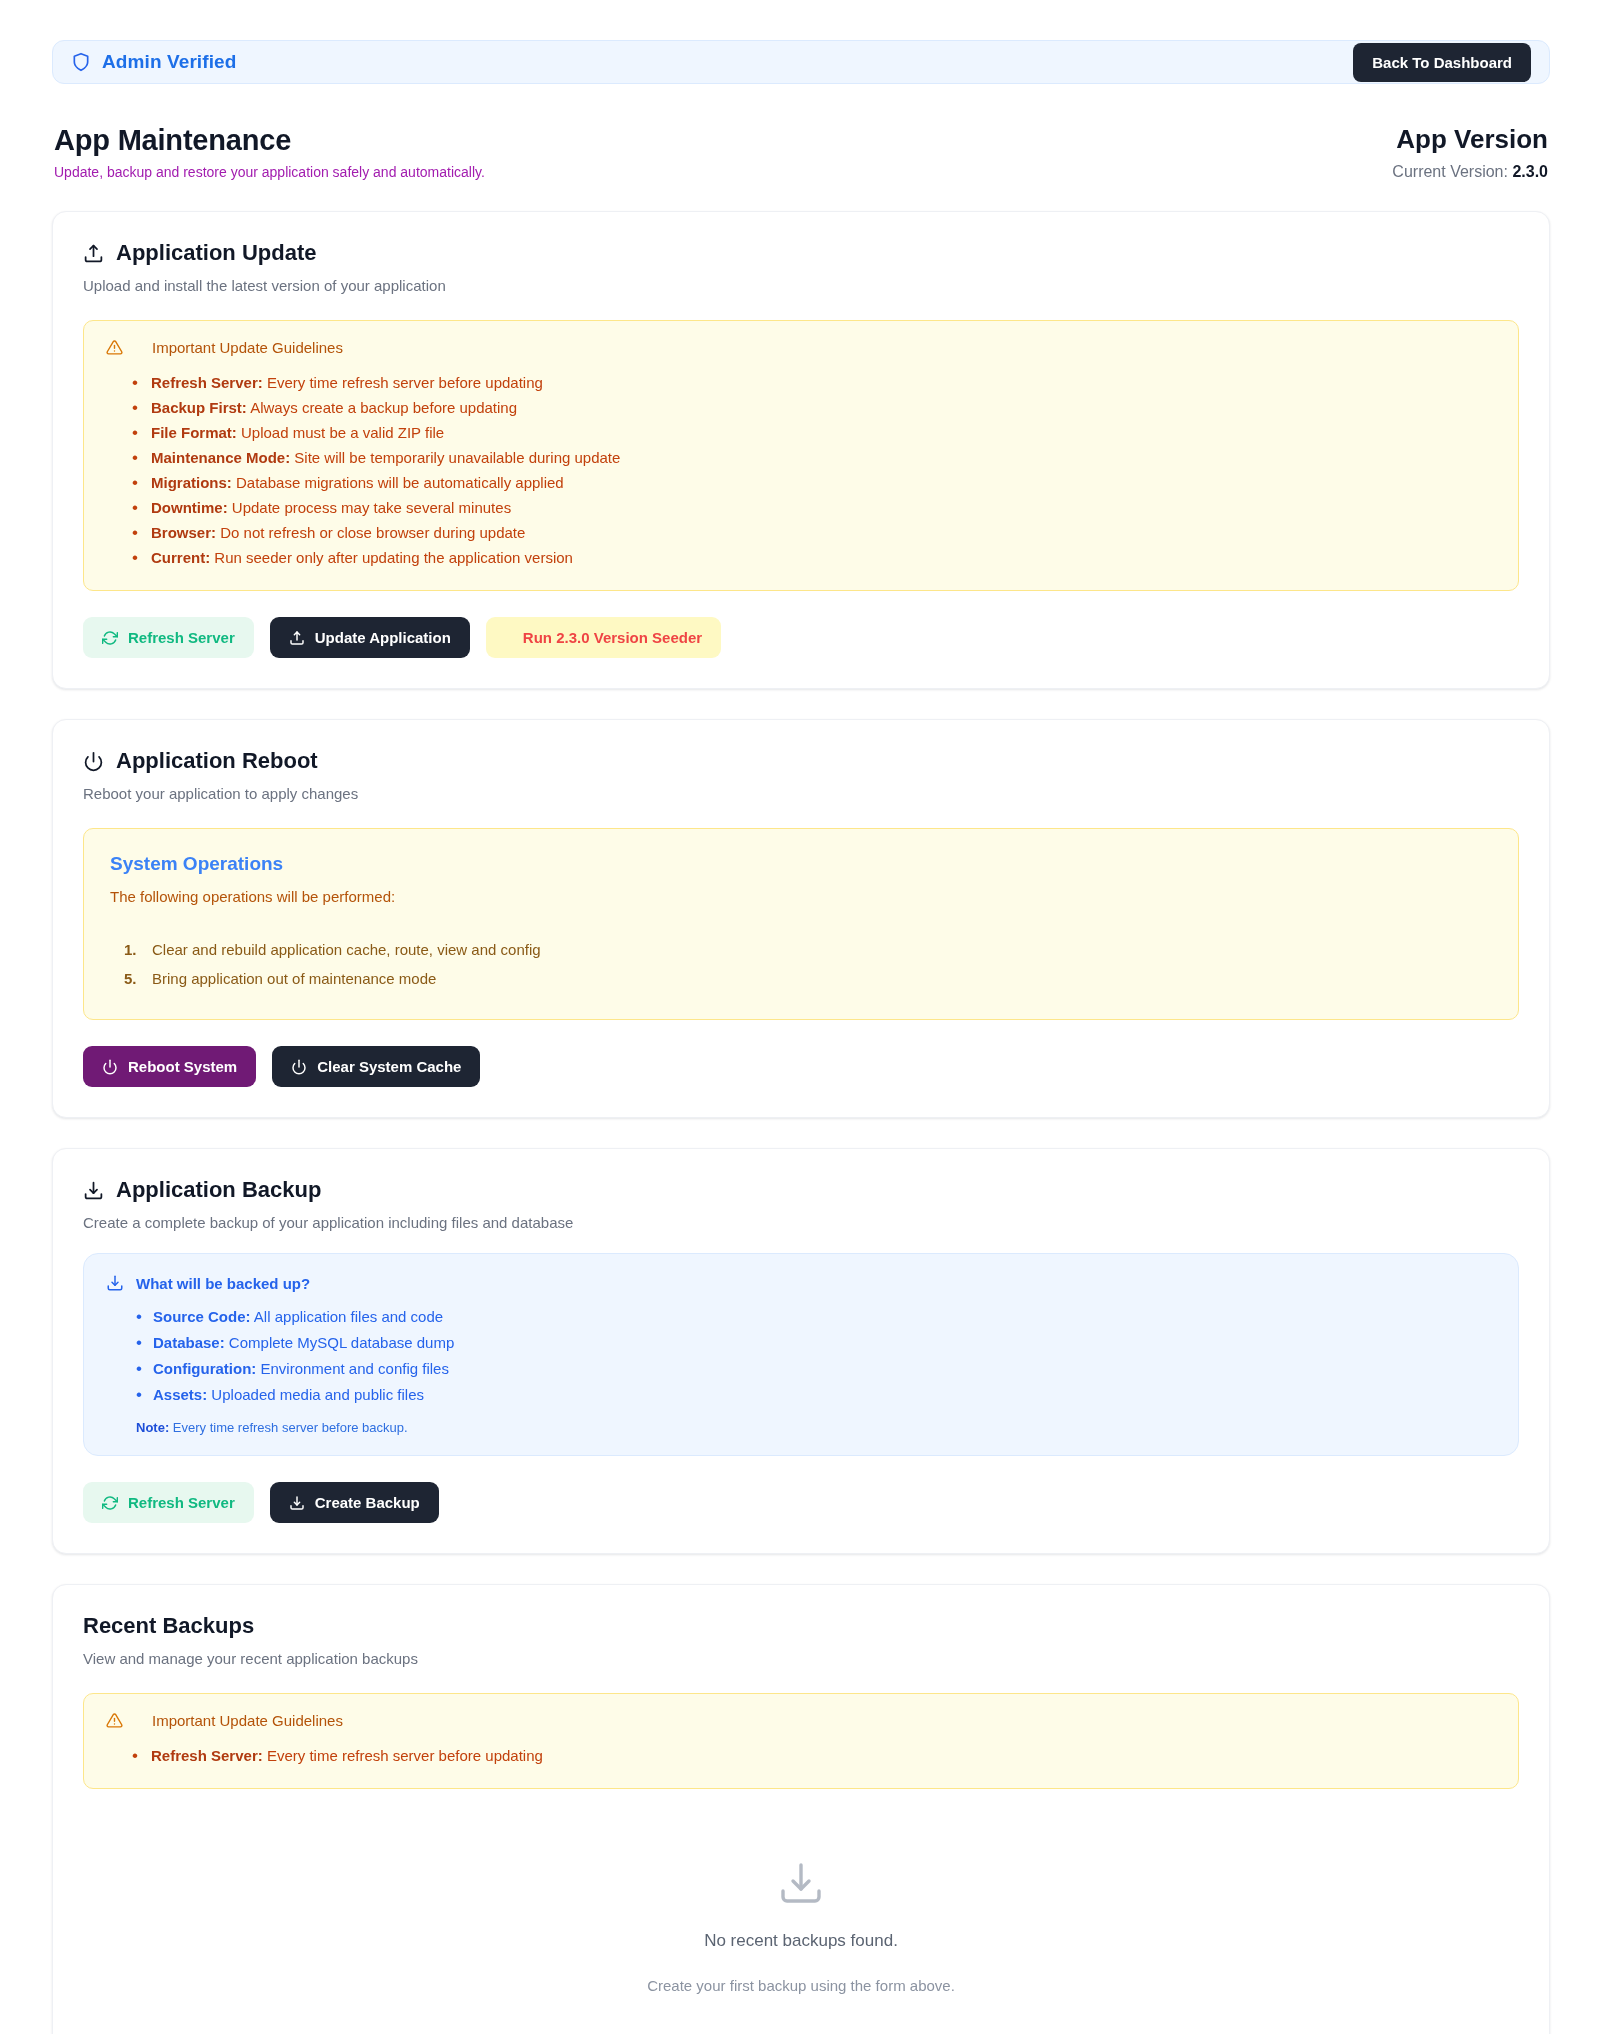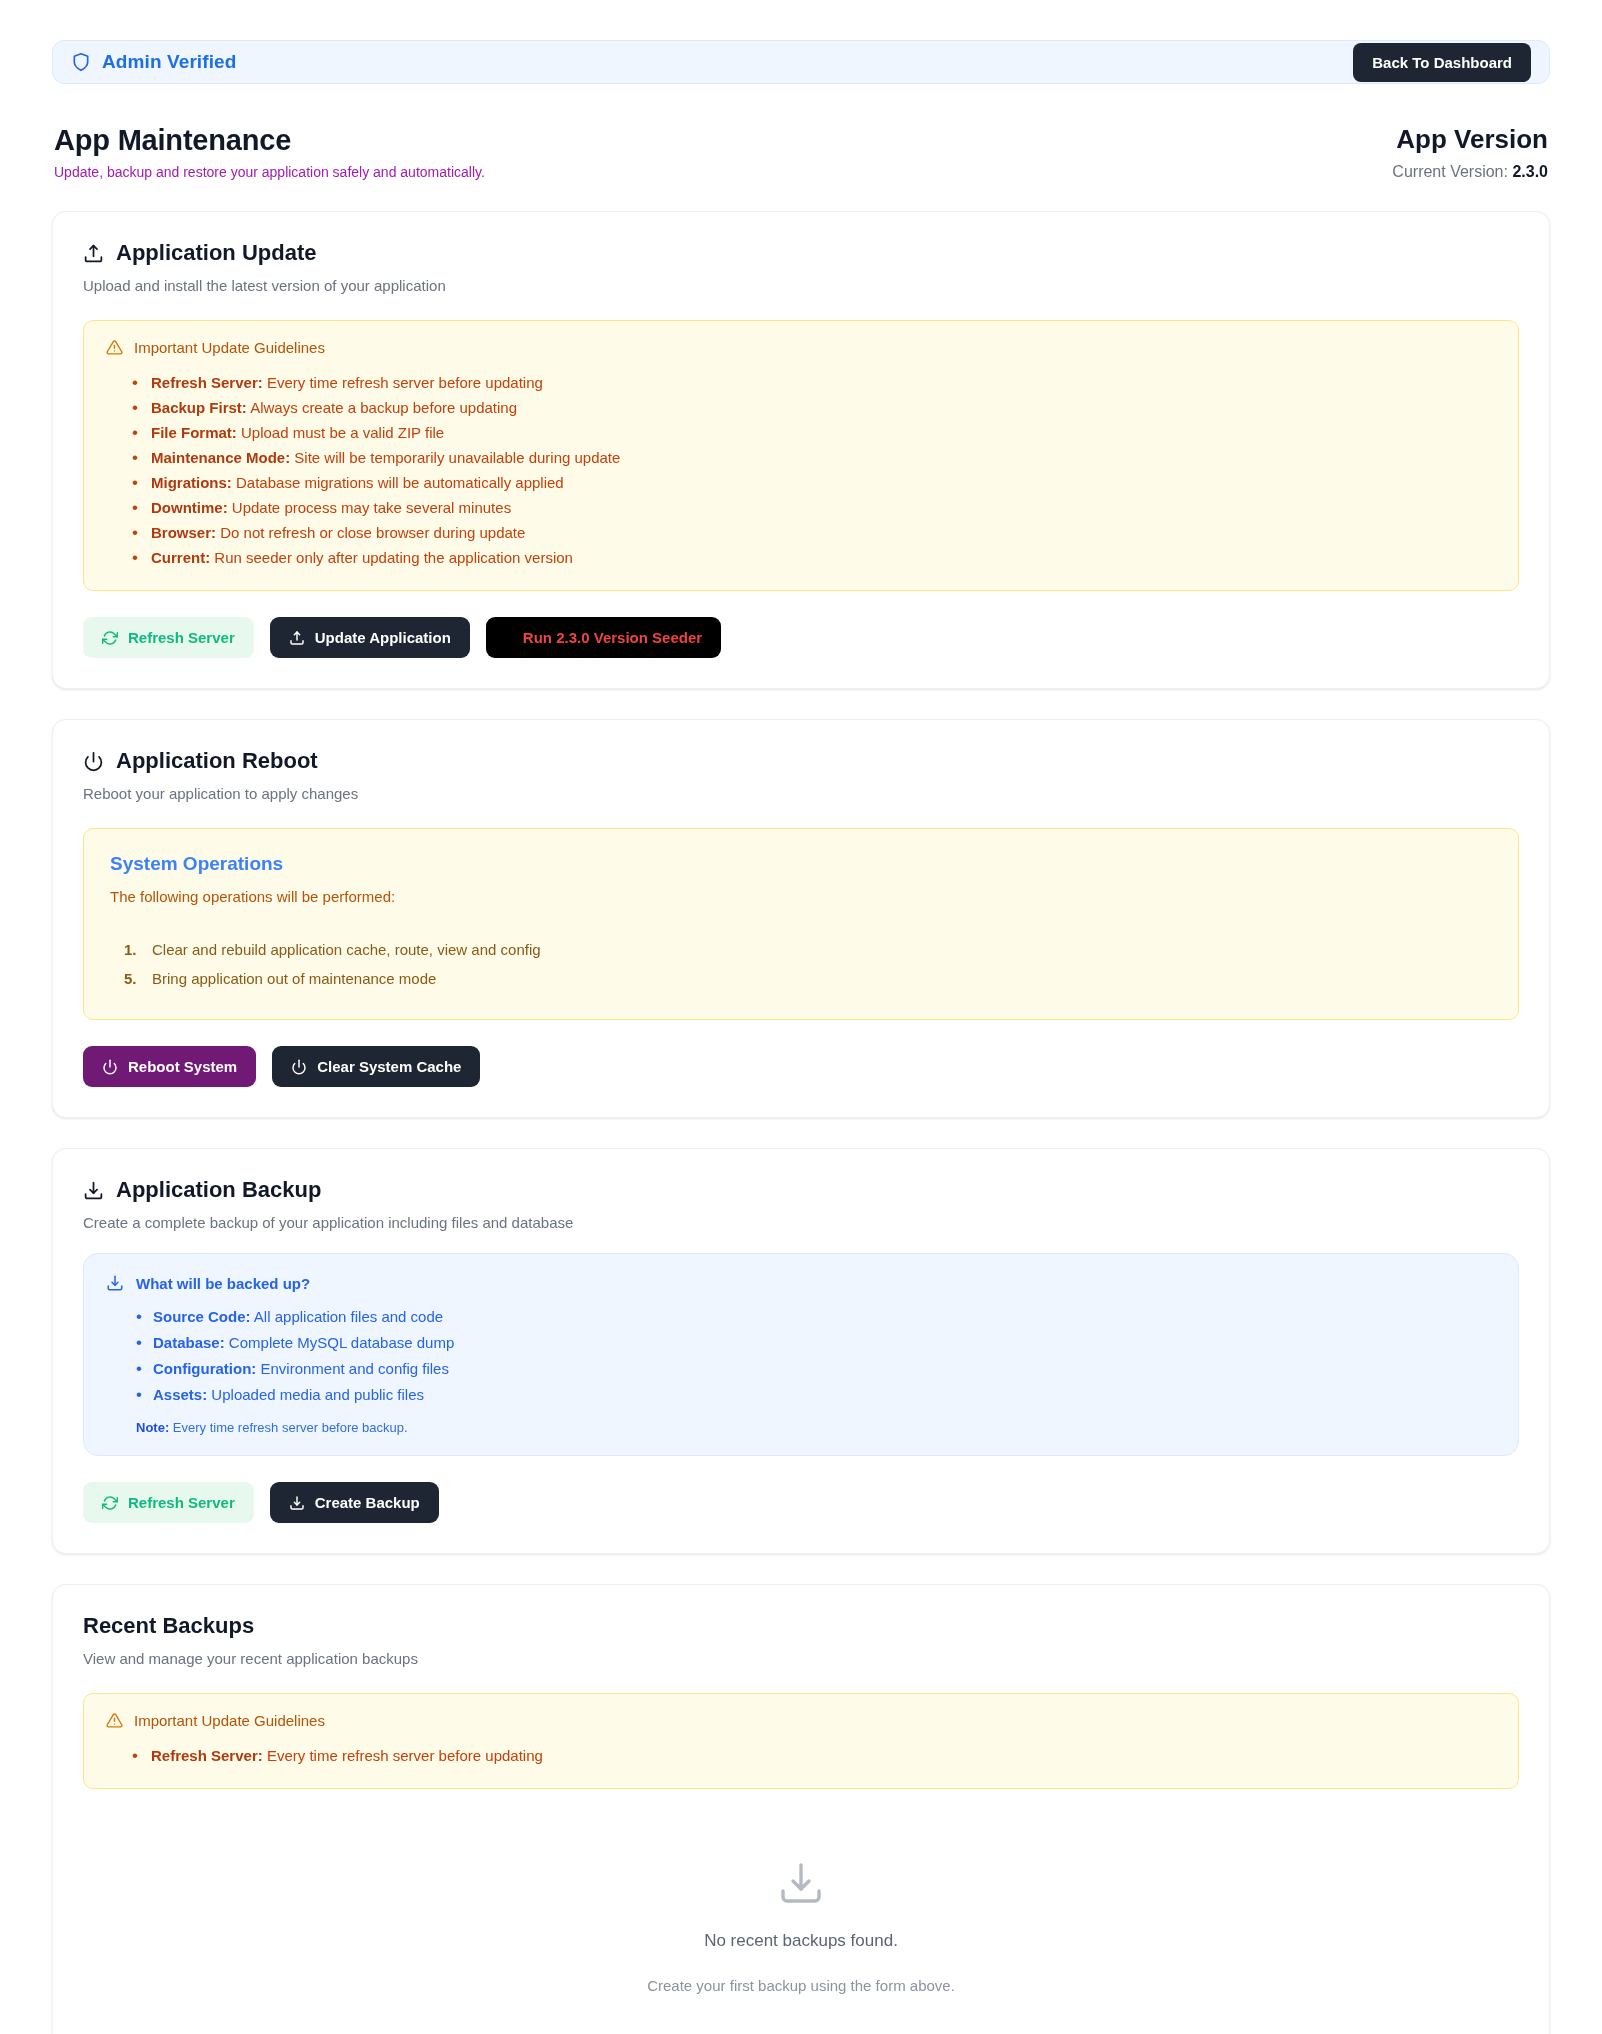--- a/index.html
+++ b/index.html
@@ -114,21 +114,21 @@
   .alert-warn {
     background: #fefce8;
     border: 1px solid #fde68a;
     border-radius: 10px;
     padding: 18px 22px 20px 22px;
     margin-top: 26px;
   }
   .alert-warn-head {
     display: flex;
     align-items: center;
-    gap: 11px;
+    gap: 29px;
     color: #b45309;
     font-size: 15px;
     font-weight: normal;
   }
   ul.warn-list {
     list-style: none;
     margin-top: 14px;
     padding-left: 26px;
   }
   ul.warn-list li {
@@ -240,21 +240,21 @@
     border-radius: 9px;
     font-family: "Liberation Sans", sans-serif;
     font-size: 15px;
     font-weight: bold;
     padding: 12px 19px;
     cursor: pointer;
     white-space: nowrap;
   }
   .btn-mint { background: #e7f8ef; color: #10b981; }
   .btn-dark { background: #1e2533; color: #ffffff; }
-  .btn-rose { background: #000000; color: #ef4444; padding-left: 37px; }
+  .btn-rose { background: #fef9c3; color: #ef4444; padding-left: 37px; }
   .btn-orange { background: #701a75; color: #ffffff; }
 
   
   .empty {
     text-align: center;
     padding: 70px 0 84px 0;
   }
   .empty-icon { display: block; margin: 0 auto 20px auto; }
   .empty-title { font-size: 17px; color: #5b6472; }
   .empty-sub { font-size: 15px; color: #8b93a1; margin-top: 26px; }

